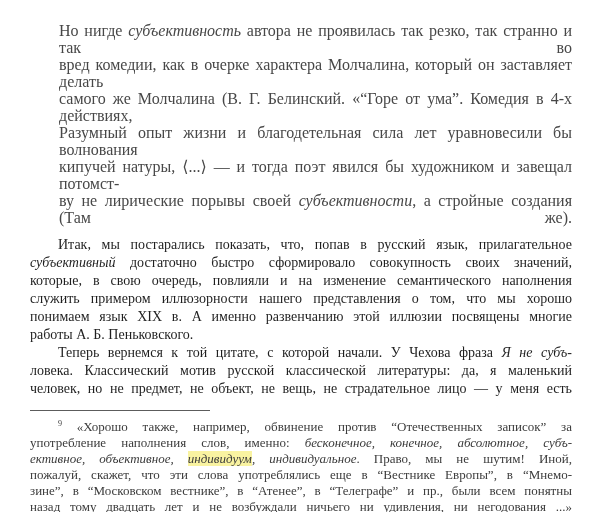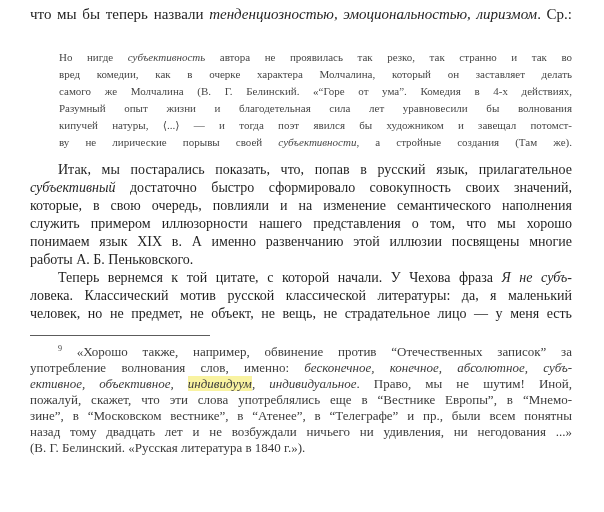--- a/index.html
+++ b/index.html
@@ -18,24 +18,24 @@
     font-family: "Liberation Serif", "DejaVu Serif", serif;
   }
   .block { margin: 0; }
 
   .intro {
     font-size: 15px;
     line-height: 19px;
     color: var(--body-color, #1f1f1f);
   }
   .quote {
-    font-size: 11px;
+    font-size: 16px;
     line-height: 17px;
     color: var(--quote-color, #474747);
-    margin: 25px 0 10px 29px;
+    margin: 17px 0 10px 29px;
   }
   .para {
     font-size: 14px;
     line-height: 18px;
     color: var(--body-color, #1f1f1f);
   }
   .footnote {
     font-size: 13px;
     line-height: 16px;
     color: var(--footnote-color, #3b3b3b);
@@ -60,23 +60,20 @@
   span.sup {
     font-size: 0.62em;
     vertical-align: super;
     line-height: 0;
   }
 </style>
 </head>
 <body>
 
 <div class="page" id="content-root">
-    <div class="block intro">
-      <div class="line"><span>что мы бы теперь назвали </span><span class="i">тенденциозностью, эмоциональностью, лиризмом</span><span>. Ср.:</span></div>
-    </div>
     <div class="block quote">
       <div class="line"><span>Но нигде </span><span class="i">субъективность</span><span> автора не проявилась так резко, так странно и так во</span></div>
       <div class="line"><span>вред комедии, как в очерке характера Молчалина, который он заставляет делать</span></div>
       <div class="line"><span>самого же Молчалина (В. Г. Белинский. «“Горе от ума”. Комедия в 4-х действиях,</span></div>
       <div class="line"><span>Разумный опыт жизни и благодетельная сила лет уравновесили бы волнования</span></div>
       <div class="line"><span>кипучей натуры, ⟨...⟩ — и тогда поэт явился бы художником и завещал потомст-</span></div>
       <div class="line"><span>ву не лирические порывы своей </span><span class="i">субъективности</span><span>, а стройные создания (Там же).</span></div>
     </div>
     <div class="block para">
       <div class="line indent"><span>Итак, мы постарались показать, что, попав в русский язык, прилагательное</span></div>
@@ -87,20 +84,20 @@
       <div class="line last"><span>работы А. Б. Пеньковского.</span></div>
     </div>
     <div class="block para">
       <div class="line indent"><span>Теперь вернемся к той цитате, с которой начали. У Чехова фраза </span><span class="i">Я не субъ-</span></div>
       <div class="line"><span>ловека. Классический мотив русской классической литературы: да, я маленький</span></div>
       <div class="line"><span>человек, но не предмет, не объект, не вещь, не страдательное лицо — у меня есть</span></div>
     </div>
     <div class="block rule"></div>
     <div class="block footnote">
       <div class="line indent"><span class="sup">9</span><span> «Хорошо также, например, обвинение против “Отечественных записок” за</span></div>
-      <div class="line"><span>употребление волнования слов, именно: </span><span class="i">бесконечное, конечное, абсолютное, субъ-</span></div>
+      <div class="line"><span>употребление наполнения слов, именно: </span><span class="i">бесконечное, конечное, абсолютное, субъ-</span></div>
       <div class="line"><span class="i">ективное, объективное, </span><span class="i h">индивидуум</span><span class="i">, </span><span class="i">индивидуальное</span><span>. Право, мы не шутим! Иной,</span></div>
       <div class="line"><span>пожалуй, скажет, что эти слова употреблялись еще в “Вестнике Европы”, в “Мнемо-</span></div>
       <div class="line"><span>зине”, в “Московском вестнике”, в “Атенее”, в “Телеграфе” и пр., были всем понятны</span></div>
       <div class="line"><span>назад тому двадцать лет и не возбуждали ничьего ни удивления, ни негодования ...»</span></div>
       <div class="line last"><span>(В. Г. Белинский. «Русская литература в 1840 г.»).</span></div>
     </div>
   </div>
 
 </body></html>

